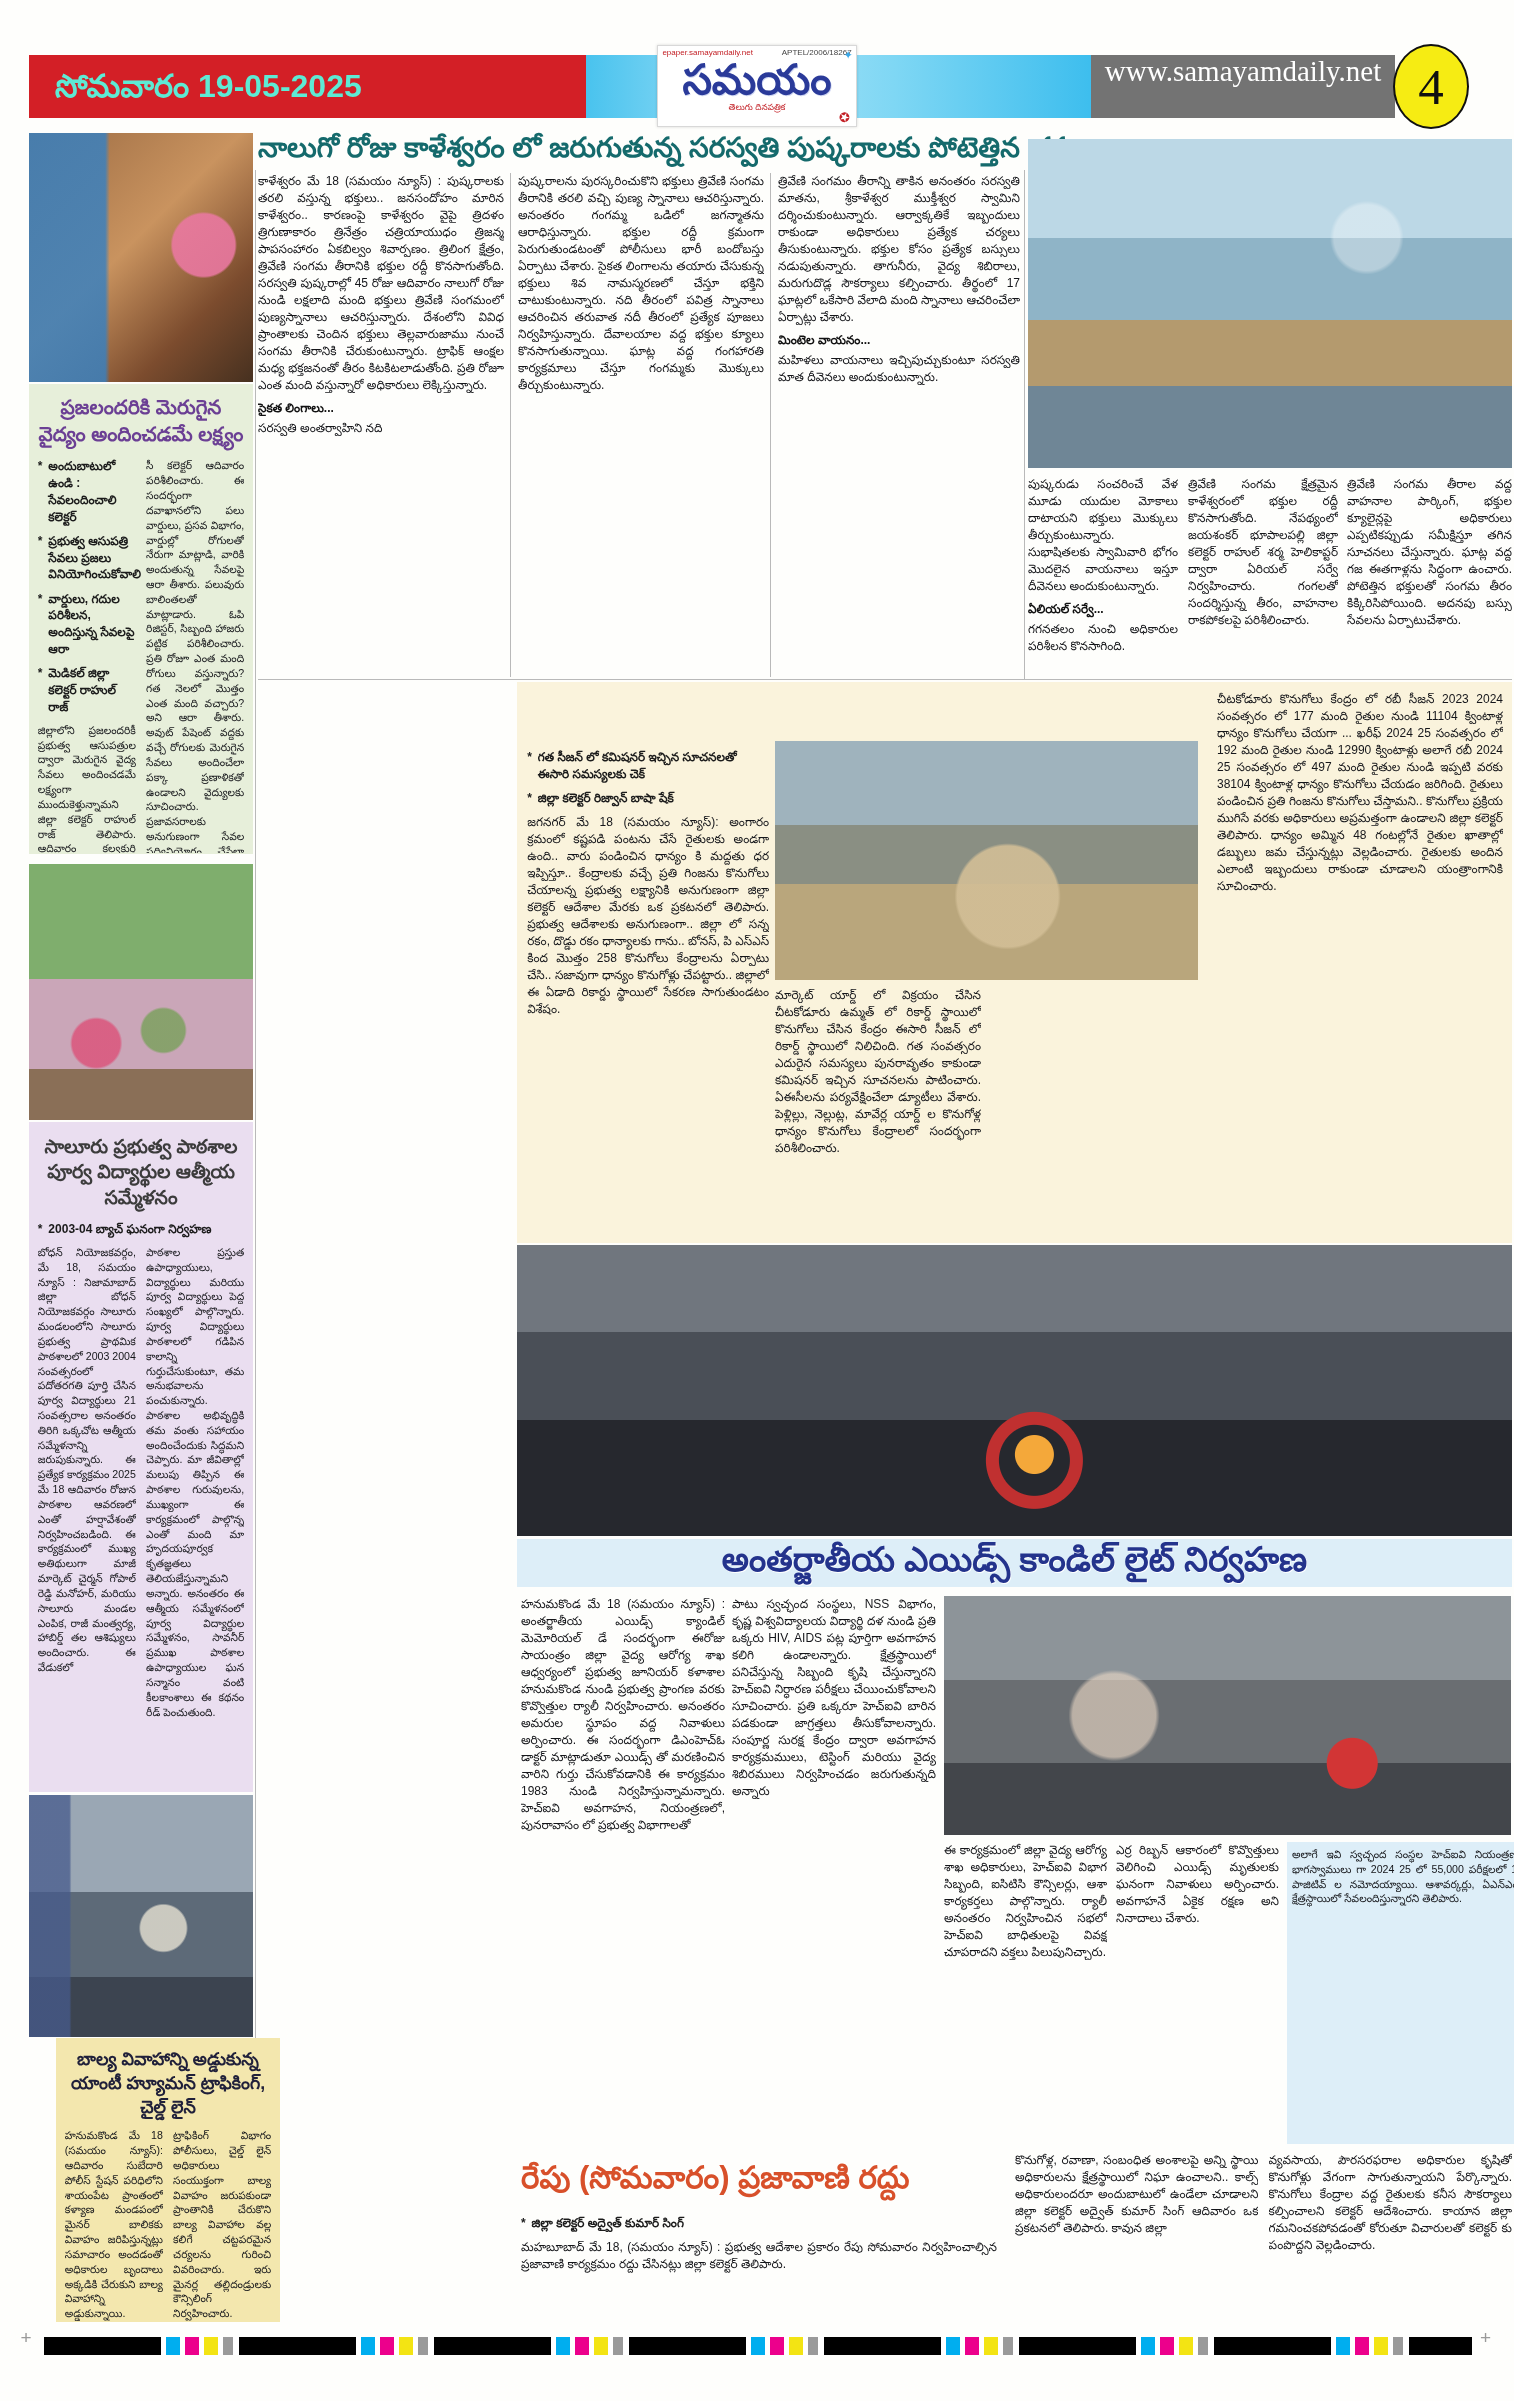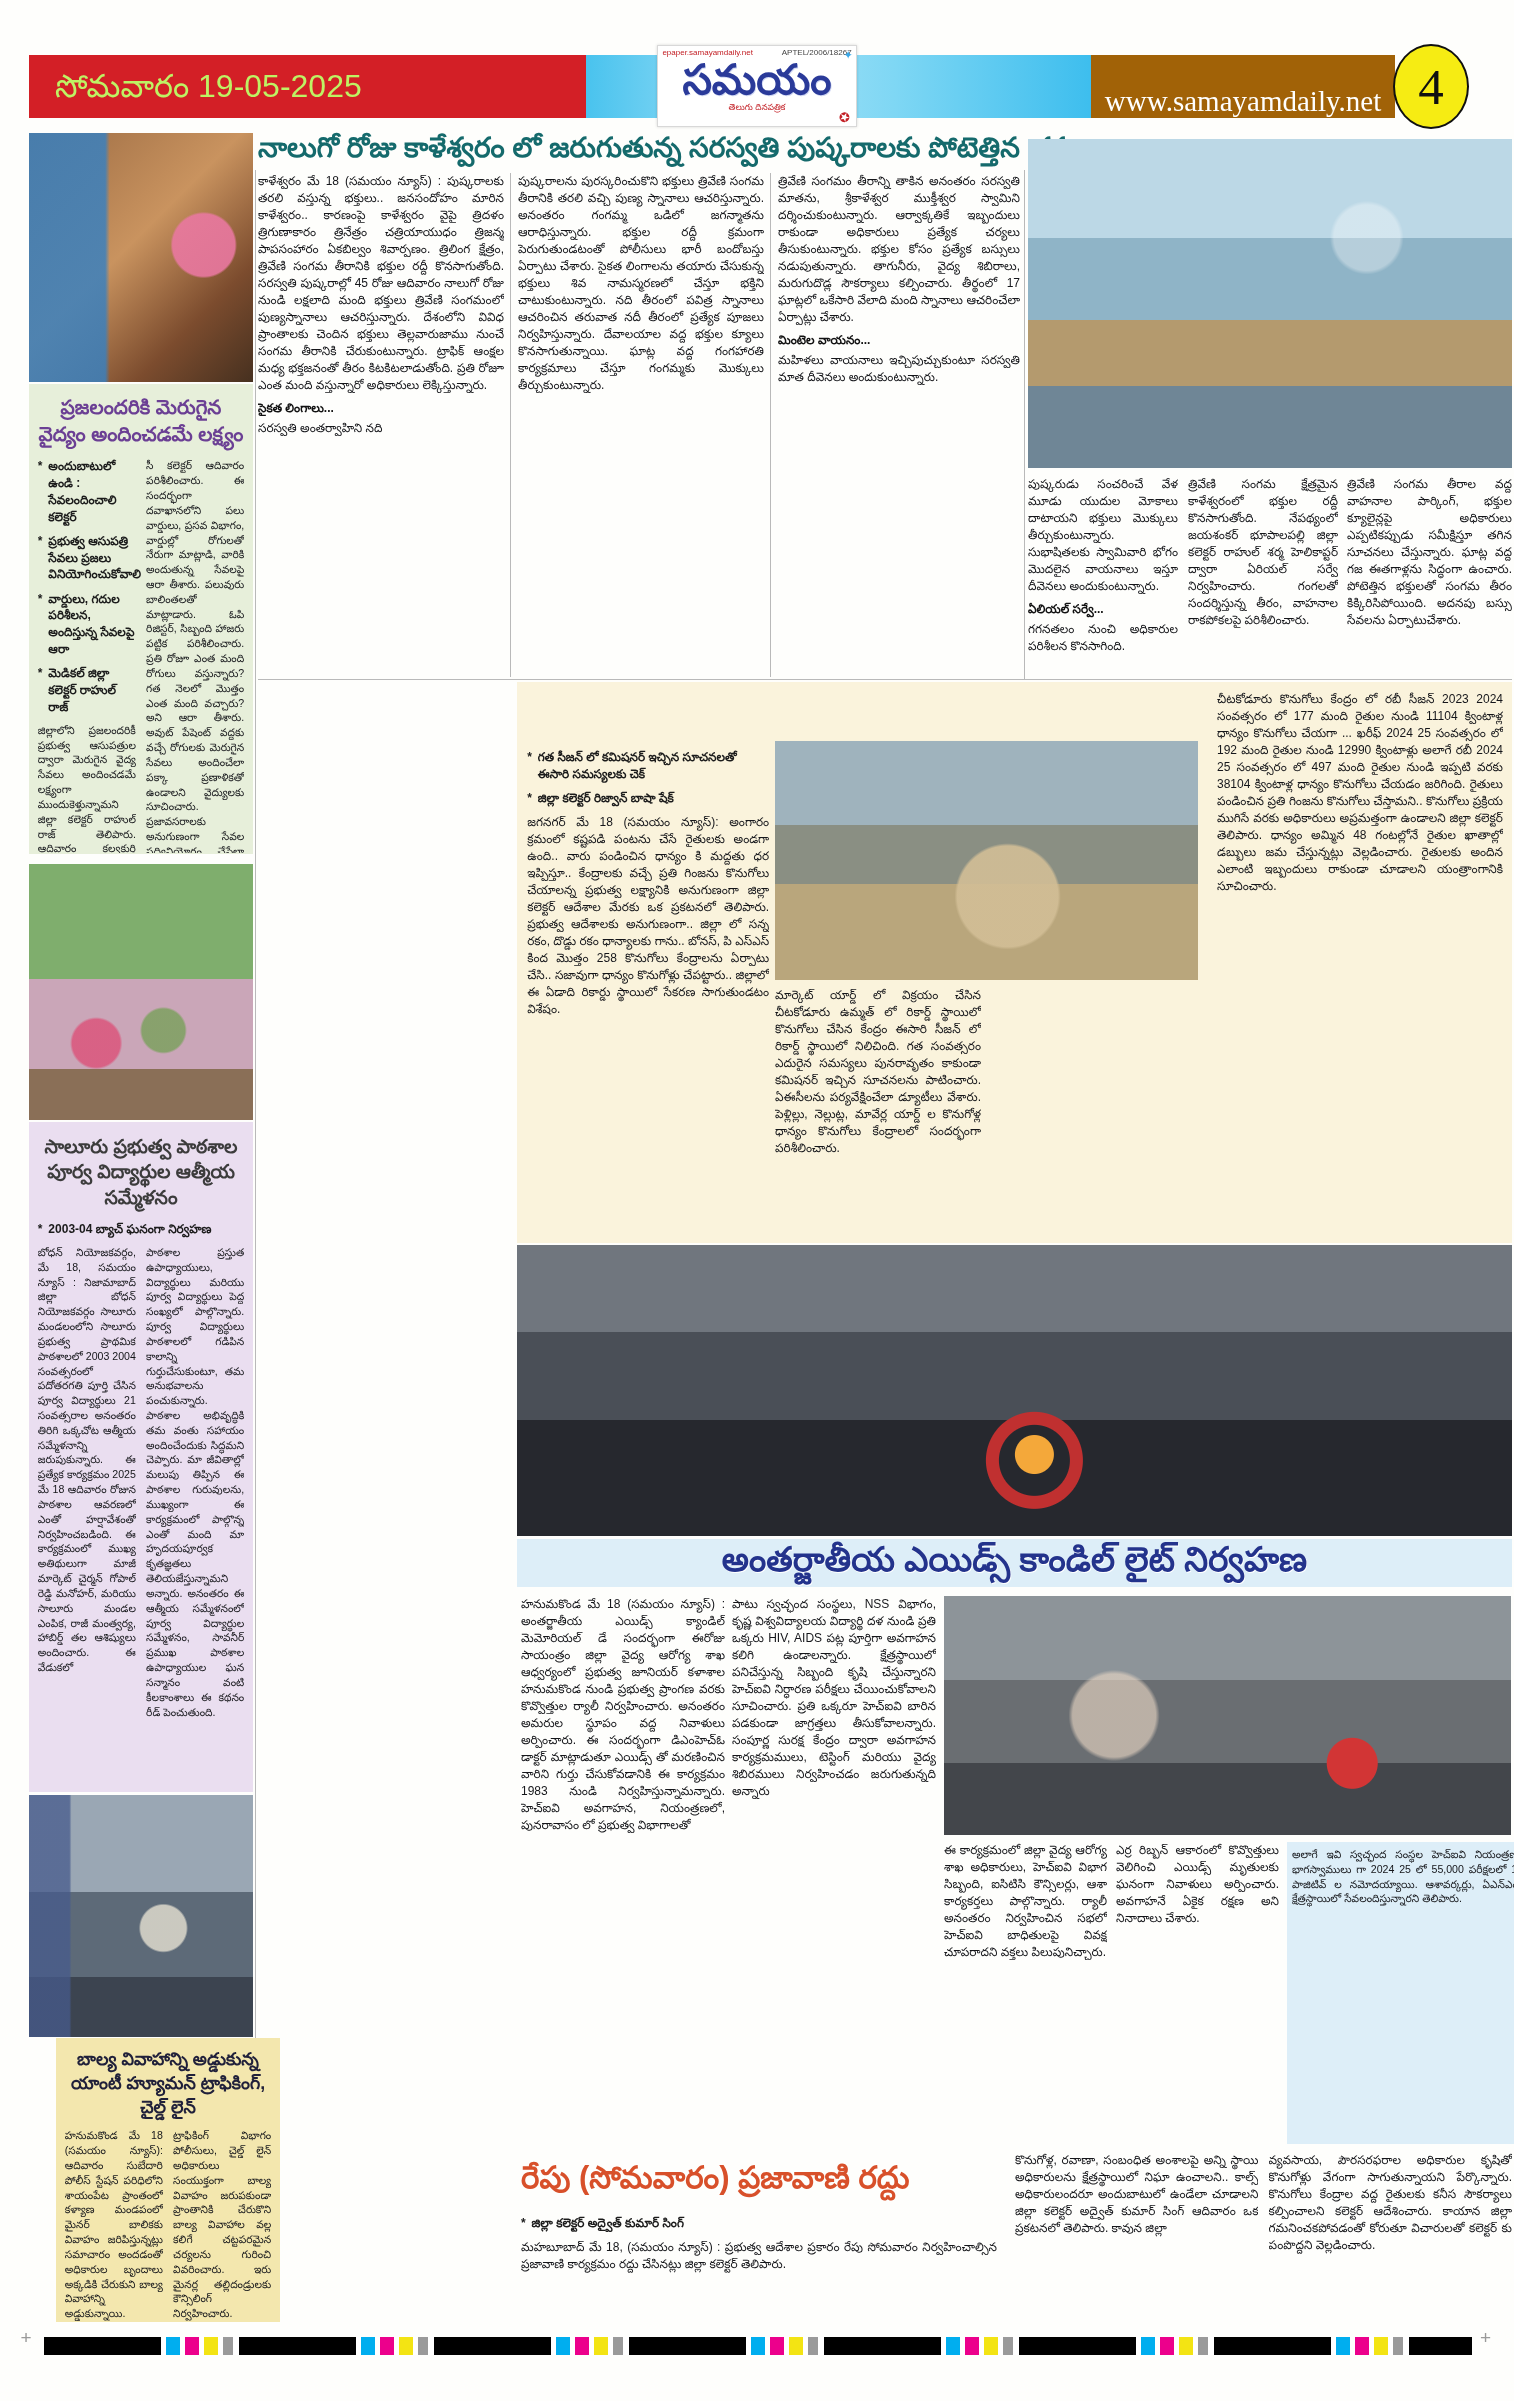--- a/index.html
+++ b/index.html
@@ -4,22 +4,22 @@
 <style>
   * { box-sizing: border-box; margin: 0; padding: 0; }
   html,body { background:#ffffff; }
   body { font-family:"Liberation Sans", sans-serif; }
   .page { position:relative; width:1515px; height:2401px; background:#fefefc; overflow:hidden; }
   .abs { position:absolute; }
 
   
   .band-red { background:#d31f26; clip-path:polygon(0 0, calc(100% - 51px) 0, 100% 100%, 0 100%); }
   .band-cyan { background:linear-gradient(90deg,#49c3ee 0%,#a6e2f7 22%,#7fd7f4 38%,#29b6ec 70%,#8edcf5 100%); }
-  .band-blue { background:#a16207; display:flex; align-items:flex-end; justify-content:center; }
-  .date-txt { color:#bef264; font-weight:normal; font-size:32px; line-height:62px; padding-left:26px; }
+  .band-blue { background:#737373; display:flex; align-items:flex-start; justify-content:center; }
+  .date-txt { color:#5eead4; font-weight:bold; font-size:32px; line-height:62px; padding-left:26px; }
   .site-txt { color:#fff; font-size:29px; font-family:"Liberation Serif", serif; }
   .mast-box { background:#fff; border:0.7px solid #d8d8d8; box-shadow:0 0 2.9px rgba(0,0,0,.15); text-align:center; }
   .mast-top { display:flex; justify-content:space-between; font-size:8px; color:#c32026; padding:2.2px 4.4px 0 4.4px; }
   .mast-reg { color:#444; }
   .mast-name { color:#2a3a99; font-weight:bold; font-size:42px; line-height:45px; text-shadow:0.7px 0.7px 0 #cfd6f2; }
   .mast-tag { color:#c32026; font-size:8.8px; }
   .page-badge { background:#f6ec13; border:2.9px solid #101010; border-radius:50%; display:flex; align-items:center; justify-content:center; font-family:"Liberation Serif", serif; font-size:51px; color:#101010; }
 
   
   .hl-lead { color:#156a6c; font-weight:bold; font-size:28px; white-space:nowrap; overflow:hidden; }

